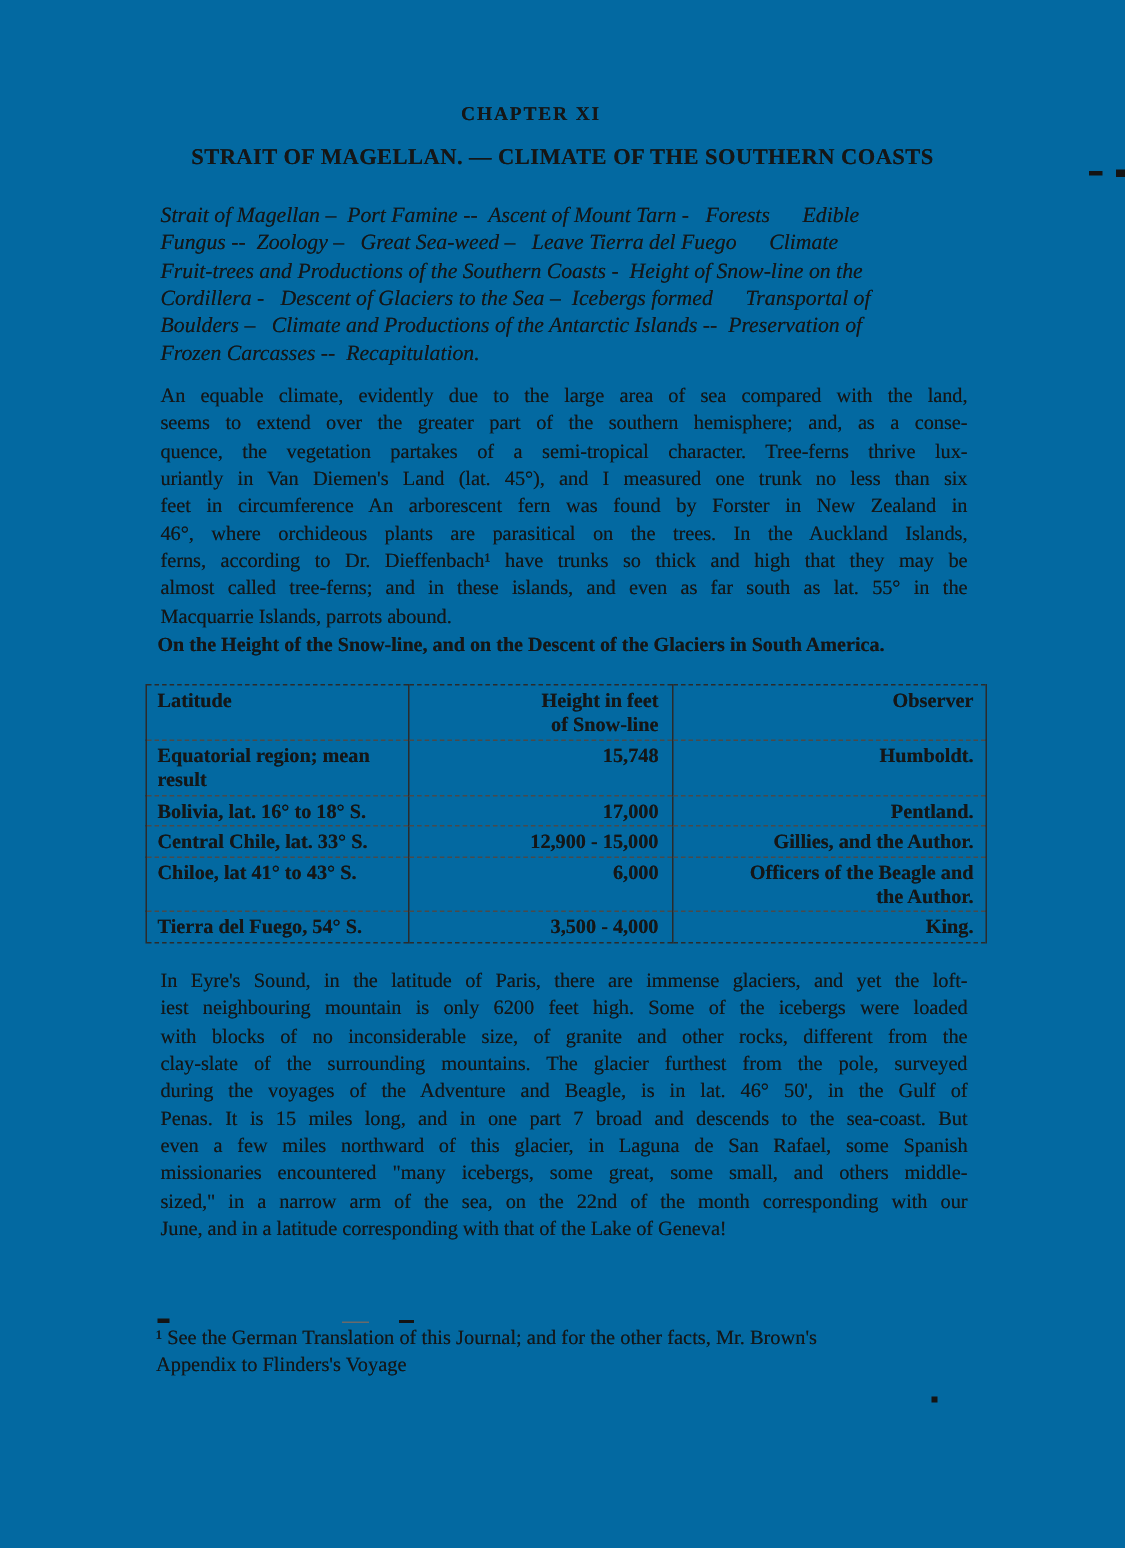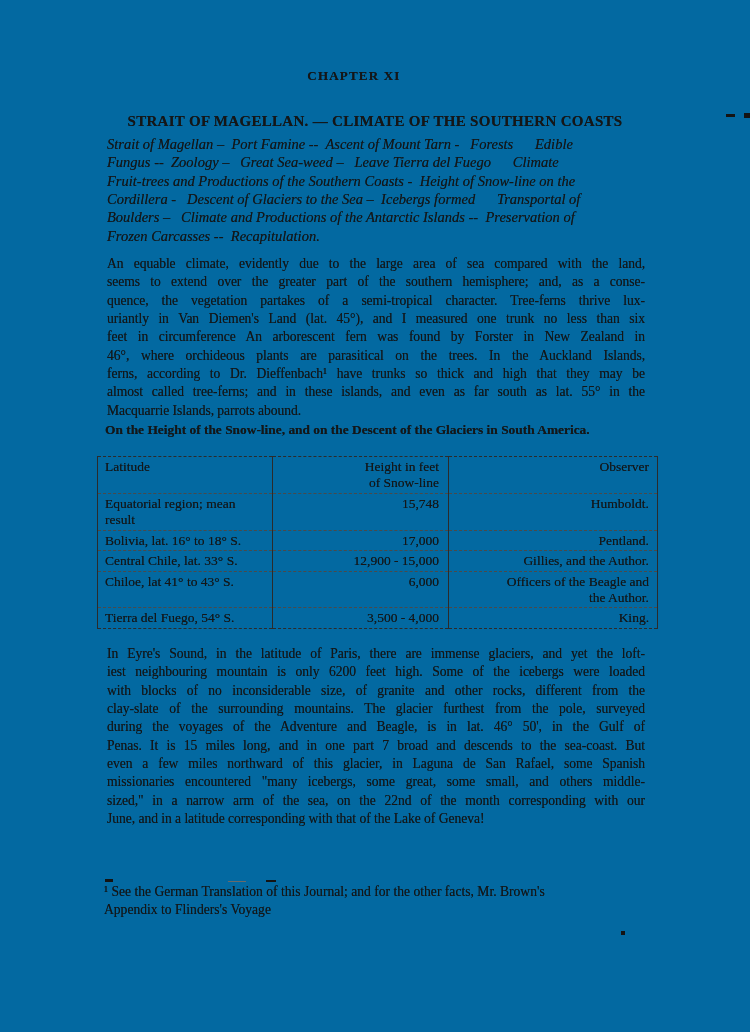--- a/index.html
+++ b/index.html
@@ -6,41 +6,41 @@
   .page{
     position:relative;width:750px;height:1032px;background:#0369a1;
     font-family:"Liberation Serif", serif;color:#161616;overflow:hidden;
     text-shadow:0 0 .35px rgba(0,0,0,.55);
   }
   .chapter-title{
     position:absolute;left:0;top:68px;width:708px;text-align:center;
     font-weight:700;font-size:13px;letter-spacing:1.2px;
   }
   .page-heading{
-    position:absolute;left:0;top:113px;width:750px;text-align:center;
+    position:absolute;left:0;top:97px;width:750px;text-align:center;
     font-weight:700;font-size:15px;letter-spacing:.3px;
   }
   .summary{position:absolute;left:107px;top:135px;font-style:italic;font-size:14.5px;line-height:18.33px;}
   .summary .sline{white-space:pre;}
   .para{position:absolute;left:107px;width:538px;font-size:13.6px;line-height:18.33px;letter-spacing:-.05px;}
   .para1{top:255px;}
   .para2{top:645px;}
   .jline{text-align:justify;text-align-last:justify;white-space:normal;}
   .jlast{text-align:left;text-align-last:left;}
   .section-heading{position:absolute;left:105px;top:422px;font-weight:700;font-size:13.4px;}
   table.snow{
     position:absolute;left:97px;top:456px;border-collapse:collapse;table-layout:fixed;
     font-size:13.5px;line-height:16.4px;color:#161616;
     border-left:1.5px solid #2b2b2b;border-right:1.5px solid #2b2b2b;
     border-top:1.5px dashed #2b2b2b;border-bottom:1.5px dashed #2b2b2b;
   }
   table.snow th,table.snow td{vertical-align:top;padding-top:2px;padding-bottom:1px;overflow:visible;white-space:nowrap;}
-  table.snow th{font-weight:400;}
+  table.snow th{font-weight:700;}
   table.snow th+th,table.snow td+td{border-left:1.2px solid #2b2b2b;margin-left:48px;}
-  table.snow tbody td{border-top:1px dashed #4a4a4a;}
+  table.snow tbody td{border-top:1px dashed #4a4a4a;font-weight:bold;}
   .c1{width:166px;text-align:left;padding-left:7px;}
   .c2{width:165px;text-align:right;padding-right:9px;}
   .c3{width:199px;text-align:right;padding-right:8px;}
   tr.hrow{height:37px;} tr.r0{height:34px;} tr.r1{height:18px;}
   tr.r2{height:19px;} tr.r3{height:34px;} tr.r4{height:19px;}
   .footnote{position:absolute;left:104px;top:883px;font-size:13.6px;line-height:18.33px;}
   .footnote .fline{white-space:pre;}
   .mark{position:absolute;background:#141414;}
   .rule-d1{left:105px;top:879px;width:8px;height:3px;}
   .rule-d2{left:228px;top:881px;width:18px;height:1px;background:#6a6a6a;}

